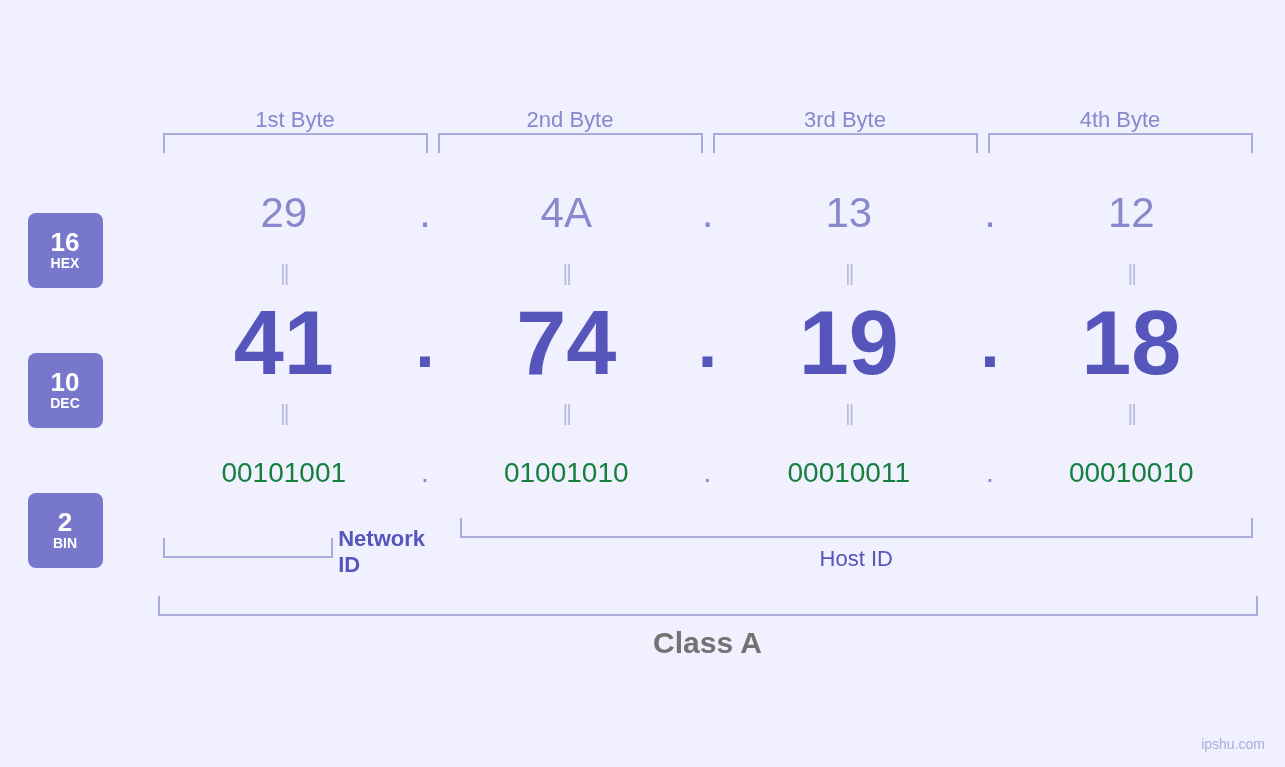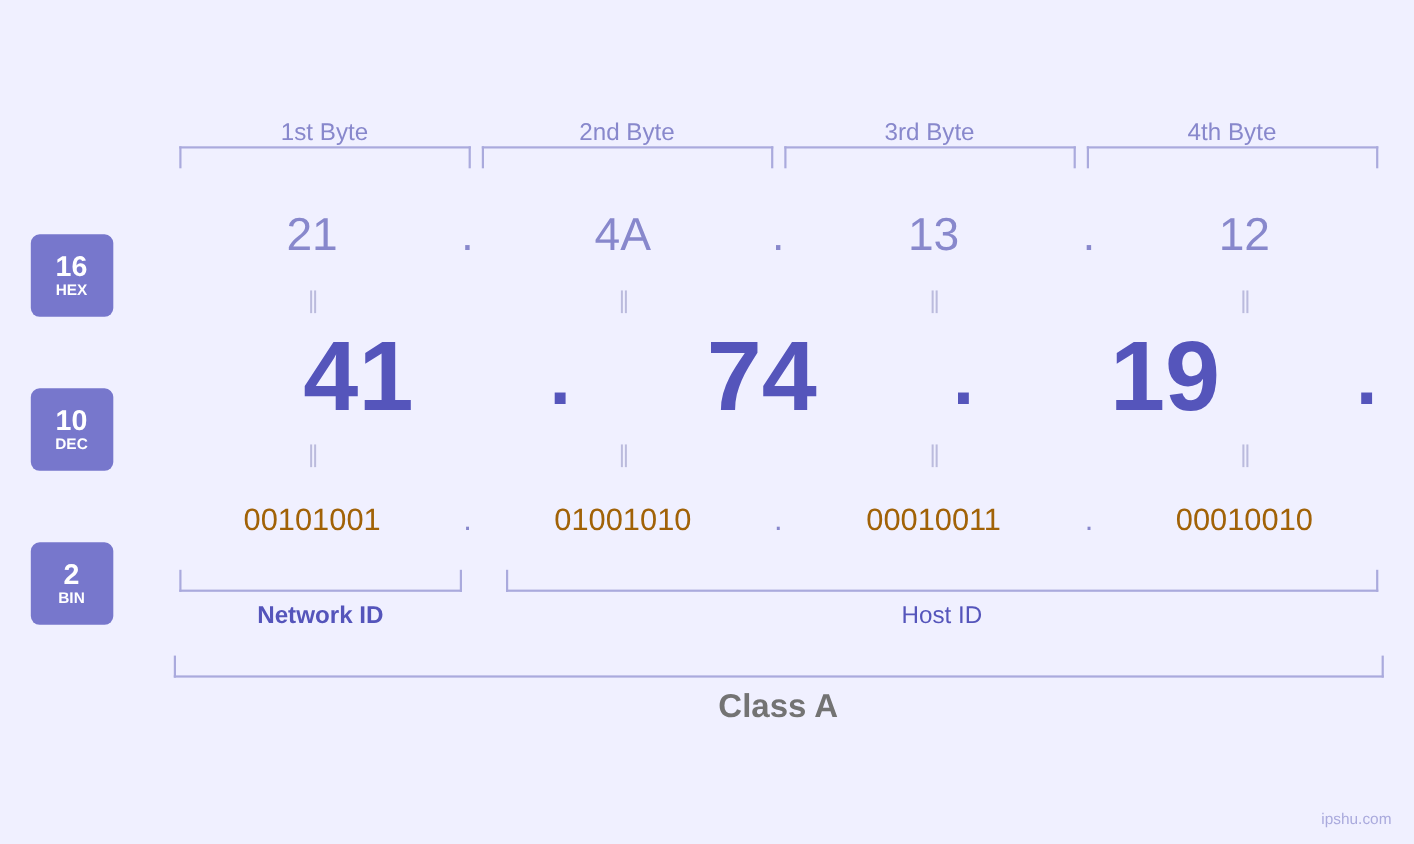--- a/index.html
+++ b/index.html
@@ -150,21 +150,21 @@
 
     .dec-value {
       font-size: 90px;
       color: #5555bb;
       font-weight: bold;
       line-height: 1;
     }
 
     .bin-value {
       font-size: 28px;
-      color: #a16207;
+      color: #15803d;
     }
 
     .dot-hex {
       font-size: 42px;
       color: #8888cc;
     }
 
     .dot-dec {
       font-size: 70px;
       color: #5555bb;
@@ -227,21 +227,21 @@
       <div class="label-badge">
         <span class="base-num">2</span>
         <span class="base-name">BIN</span>
       </div>
     </div>
 
     <div class="rows-col">
 
       <div class="data-row hex-row">
         <div class="cell">
-          <span class="hex-value">21</span>
+          <span class="hex-value">29</span>
         </div>
         <div class="dot-cell">
           <span class="dot-hex">.</span>
         </div>
         <div class="cell">
           <span class="hex-value">4A</span>
         </div>
         <div class="dot-cell">
           <span class="dot-hex">.</span>
         </div>
@@ -278,20 +278,23 @@
         </div>
         <div class="dot-cell">
           <span class="dot-dec">.</span>
         </div>
         <div class="cell">
           <span class="dec-value">19</span>
         </div>
         <div class="dot-cell">
           <span class="dot-dec">.</span>
         </div>
+        <div class="cell">
+          <span class="dec-value">18</span>
+        </div>
       </div>
 
       <div class="equal-signs-row">
         <div class="cell"><span class="eq-sign">||</span></div>
         <div class="dot-cell"></div>
         <div class="cell"><span class="eq-sign">||</span></div>
         <div class="dot-cell"></div>
         <div class="cell"><span class="eq-sign">||</span></div>
         <div class="dot-cell"></div>
         <div class="cell"><span class="eq-sign">||</span></div>
@@ -316,21 +319,21 @@
         <div class="dot-cell">
           <span class="dot-bin">.</span>
         </div>
         <div class="cell">
           <span class="bin-value">00010010</span>
         </div>
       </div>
 
       <div style="display:flex; width:100%; margin-top:5px;">
 
-        <div style="flex:1; display:flex; flex-direction:column; align-items:center;">
+        <div style="flex:1; display:flex; flex-direction:row; align-items:center;">
           <div style="width:calc(100% - 10px); height:20px; border-bottom:2px solid #aaaadd; border-left:2px solid #aaaadd; border-right:2px solid #aaaadd; margin:0 5px;"></div>
           <div style="color:#5555bb; font-size:22px; font-weight:bold; margin-top:8px;">Network ID</div>
         </div>
 
         <div style="width:30px; flex:0 0 30px;"></div>
 
         <div style="flex:3; display:flex; flex-direction:column; align-items:center;">
           <div style="width:calc(100% - 10px); height:20px; border-bottom:2px solid #aaaadd; border-left:2px solid #aaaadd; border-right:2px solid #aaaadd; margin:0 5px;"></div>
           <div style="color:#5555bb; font-size:22px; font-weight:normal; margin-top:8px;">Host ID</div>
         </div>

